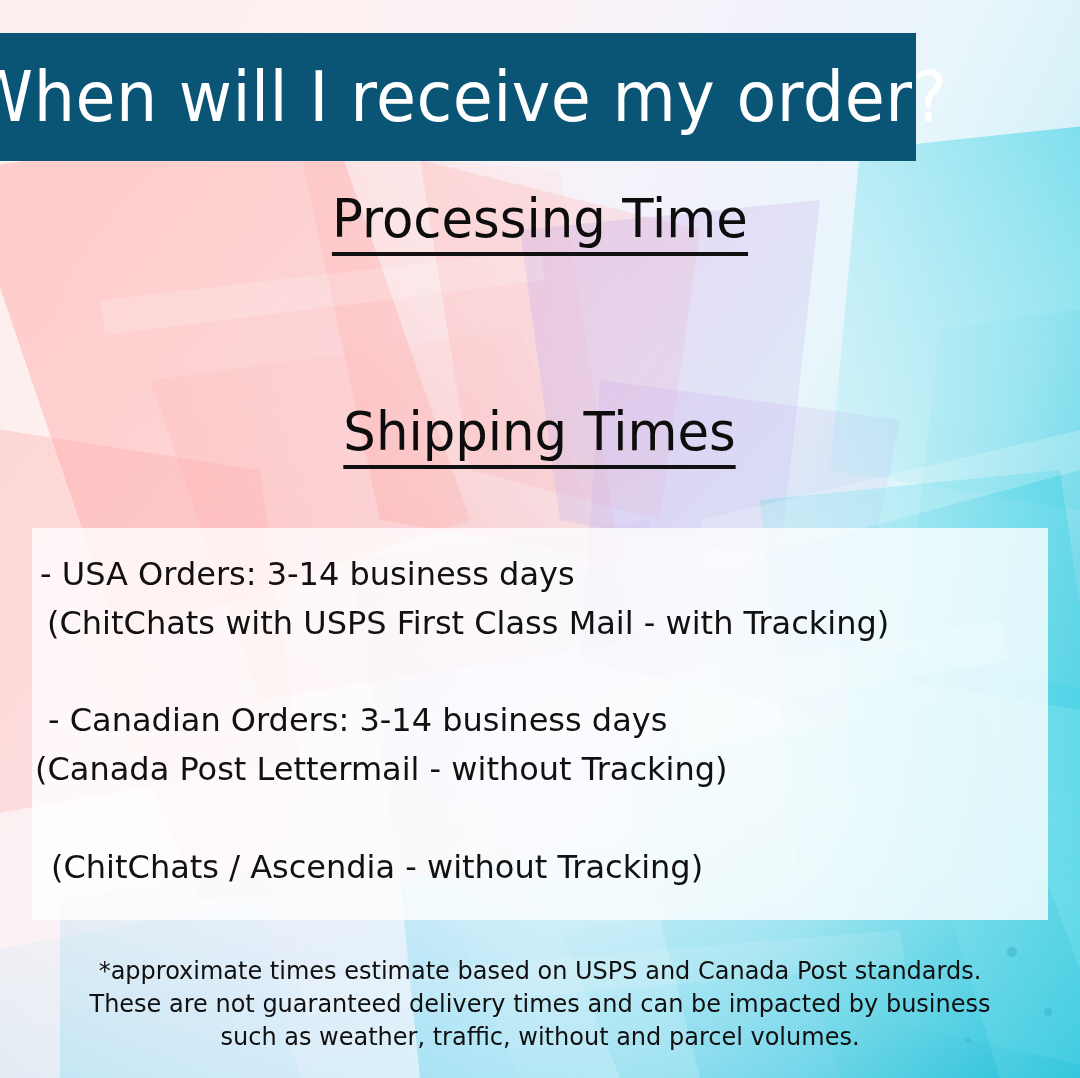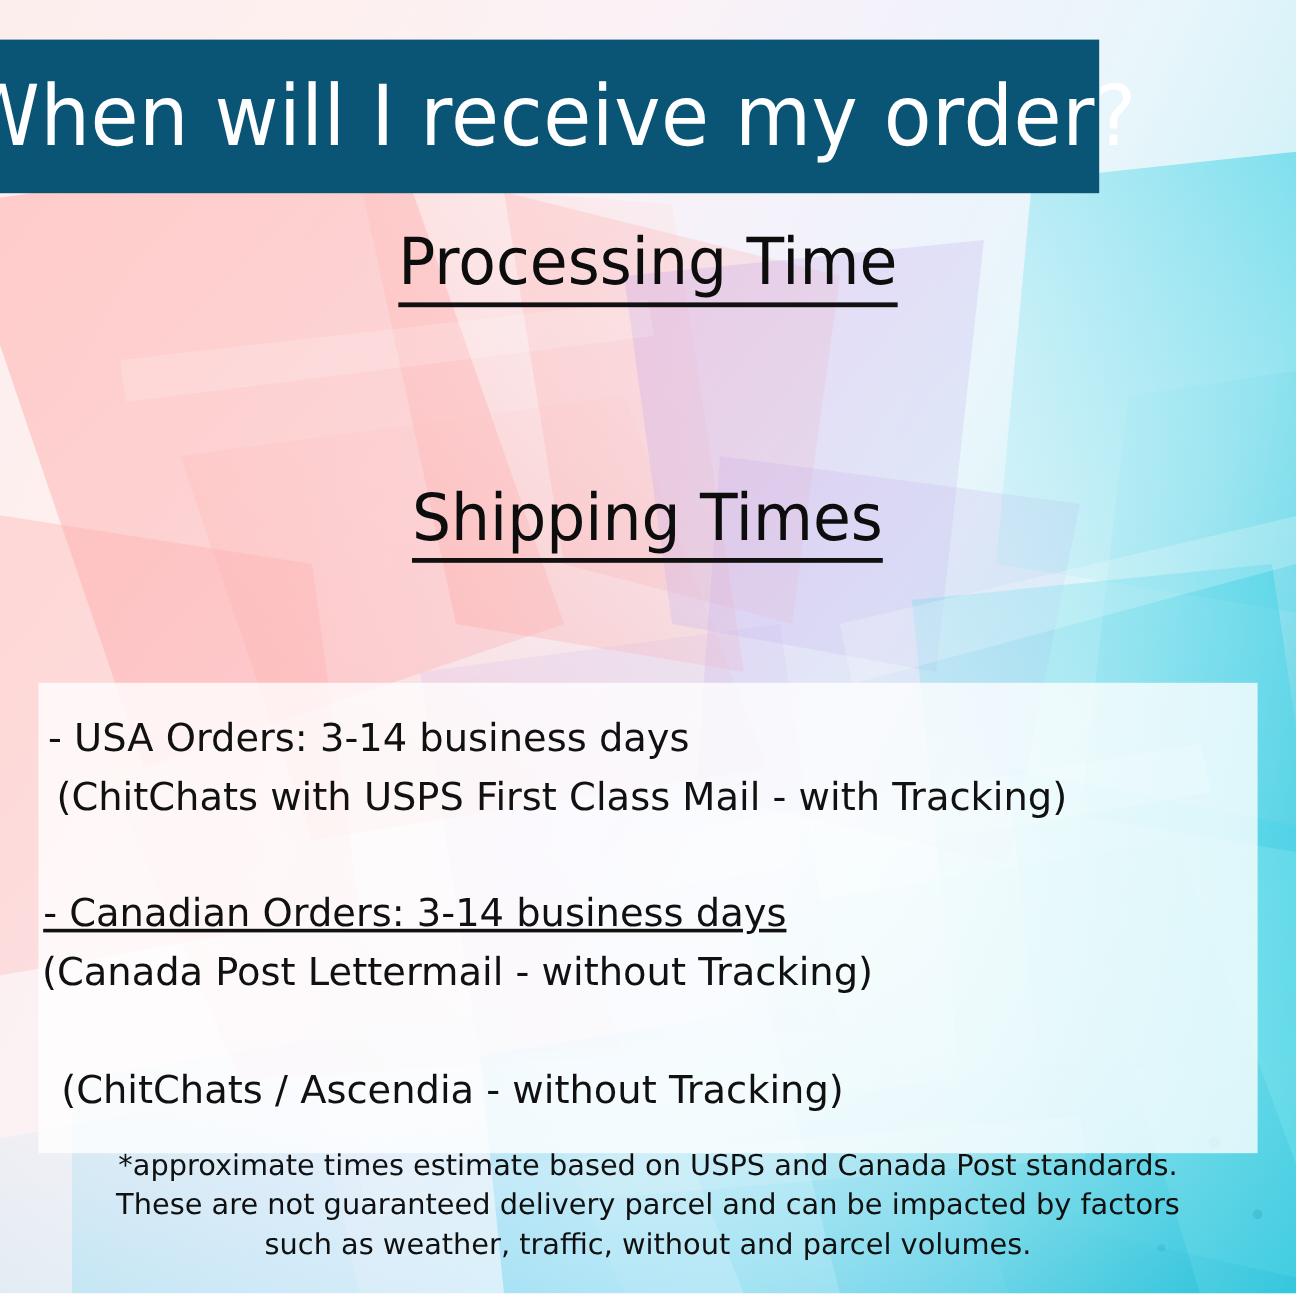--- a/index.html
+++ b/index.html
@@ -108,40 +108,39 @@
     line-height: 45px;
     padding-left: 9px;
     white-space: nowrap;
   }
 
   #panel-shipping {
     left: 32px;
     top: 528px;
     width: 1016px;
     height: 392px;
-    margin-top: 41px;
   }
   .ship-group {
     position: absolute;
     left: 0;
     width: 100%;
   }
   .ship-group .l1,
   .ship-group .l2 {
     font-size: 32px;
     line-height: 49px;
     white-space: nowrap;
   }
   #ship-usa   { top: 22px; }
   #ship-can   { top: 168px; }
   #ship-world { top: 315px; }
 
   #ship-usa .l1   { padding-left: 8px; }
   #ship-usa .l2   { padding-left: 15px; }
-  #ship-can .l1   { padding-left: 4px; text-decoration: underline; }
+  #ship-can .l1   { padding-left: 16px; }
   #ship-can .l2   { padding-left: 3px; }
   #ship-world .l1 { padding-left: 11px; }
   #ship-world .l2 { padding-left: 19px; }
 
   #footnote {
     position: absolute;
     left: 0;
     top: 955px;
     width: 1080px;
     text-align: center;
@@ -247,18 +246,18 @@
         <div class="l2">(Canada Post Lettermail - without Tracking)</div>
       </div>
 
       <div id="ship-world" class="ship-group">
         <div class="l2">(ChitChats / Ascendia - without Tracking)</div>
       </div>
     </div>
 
     <div id="footnote">
       <div class="fline">*approximate times estimate based on USPS and Canada Post standards.</div>
-      <div class="fline">These are not guaranteed delivery parcel and can be impacted by factors</div>
+      <div class="fline">These are not guaranteed delivery times and can be impacted by business</div>
       <div class="fline">such as weather, traffic, without and parcel volumes.</div>
     </div>
 
   </div>
 </div>
 
 </body></html>

